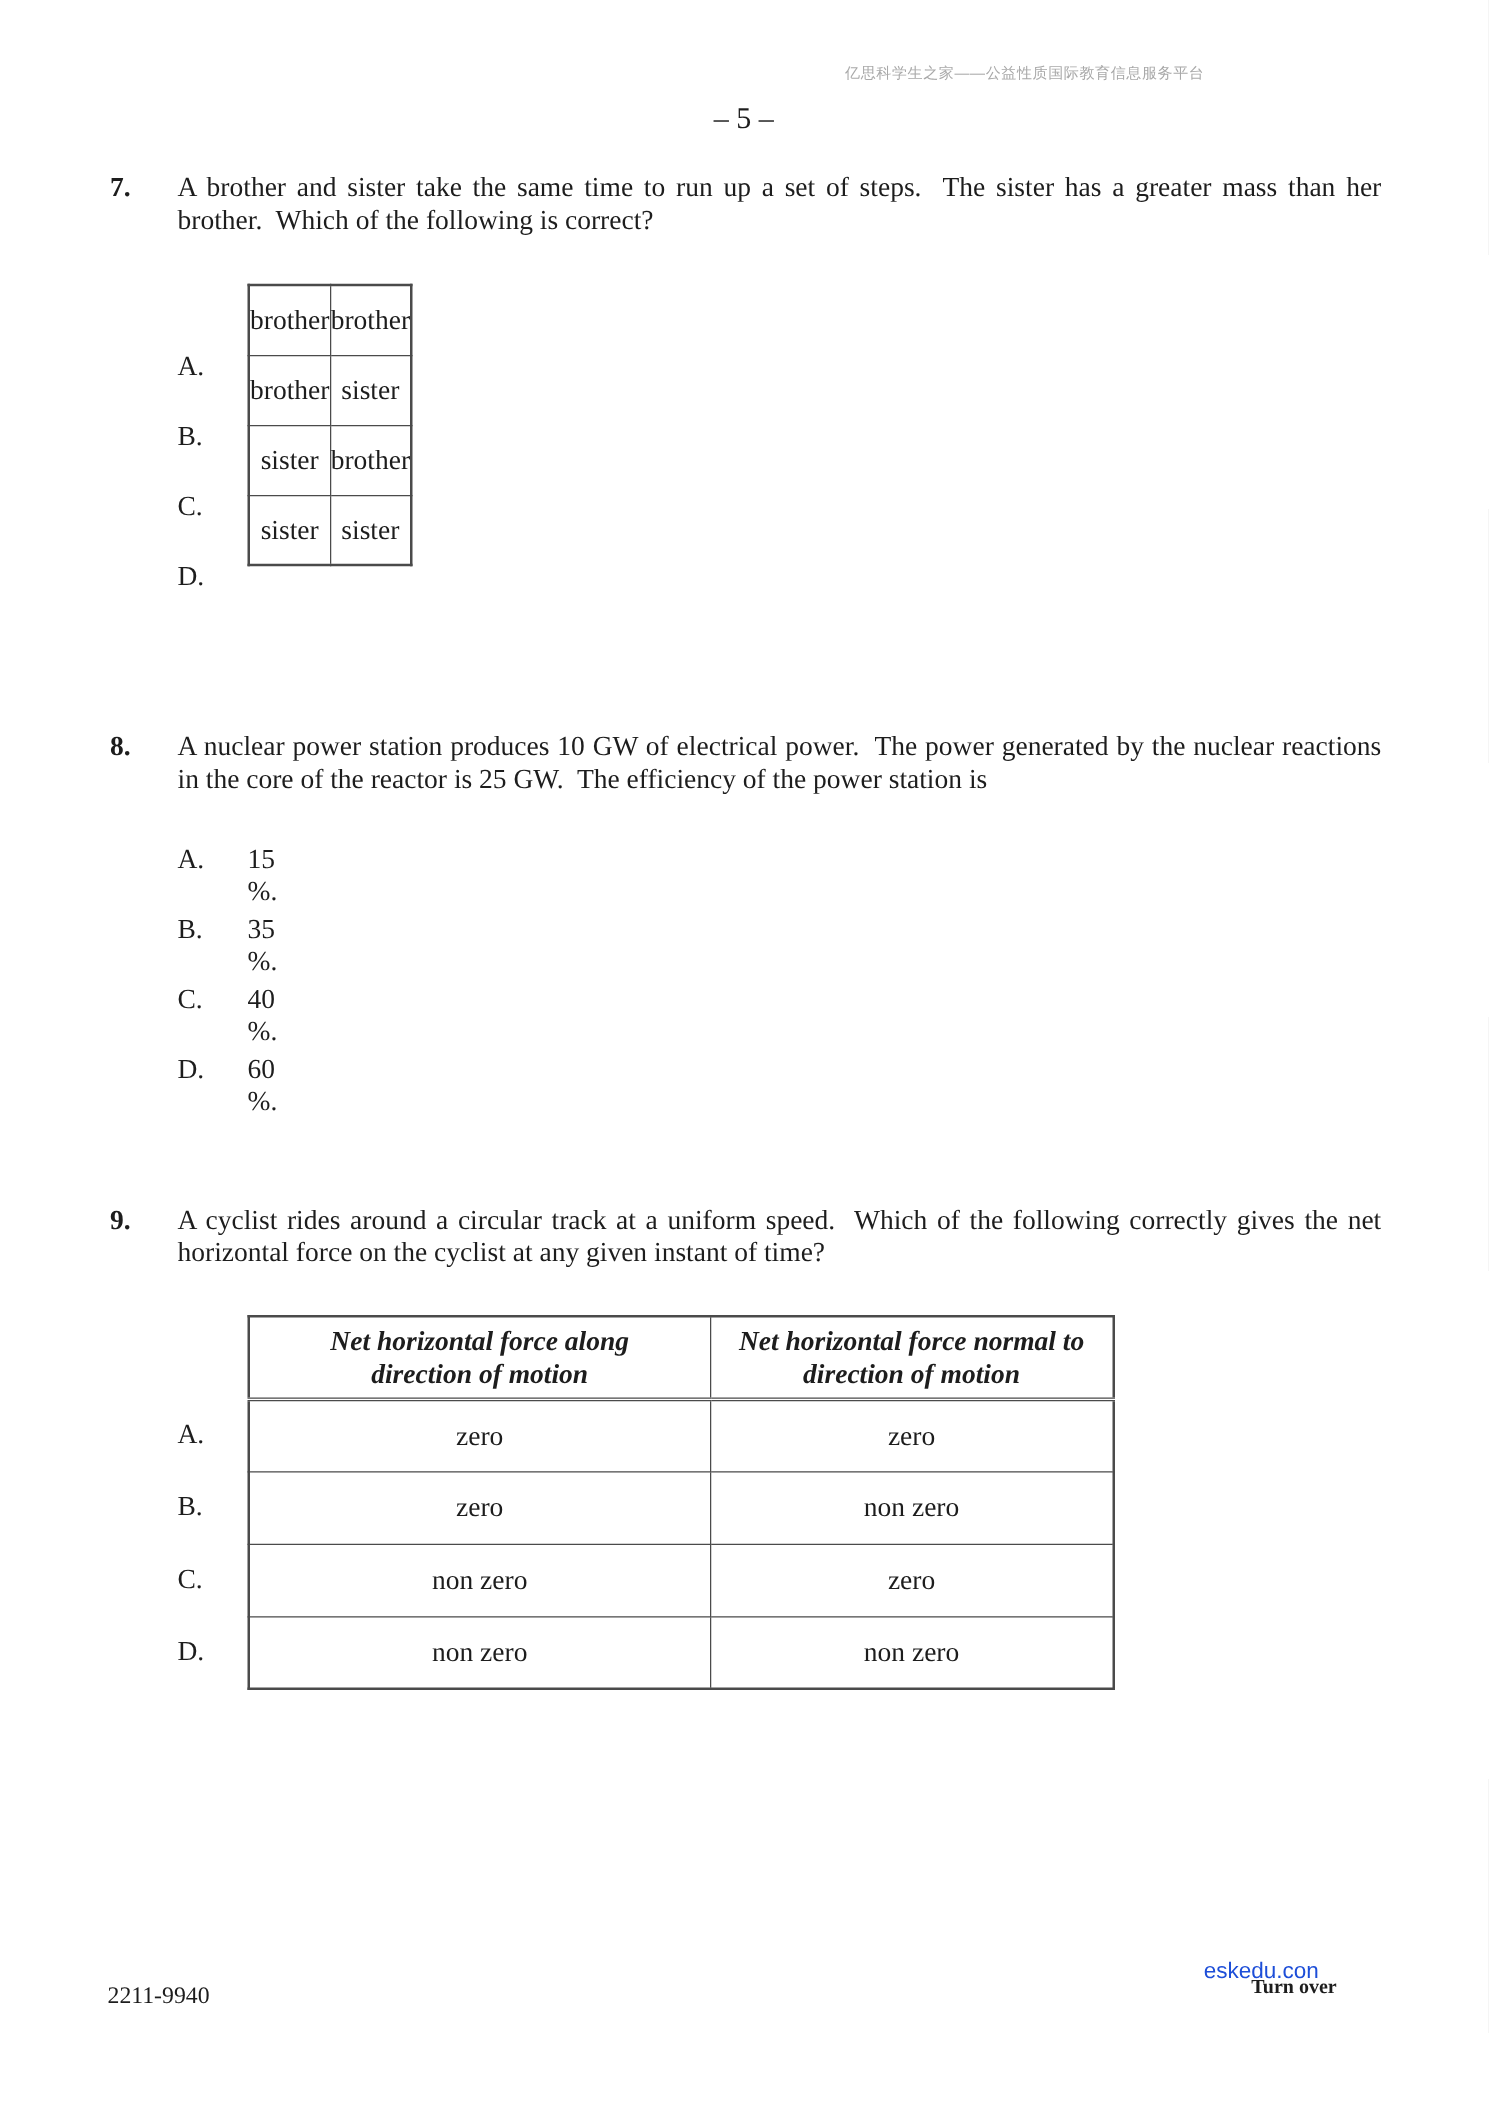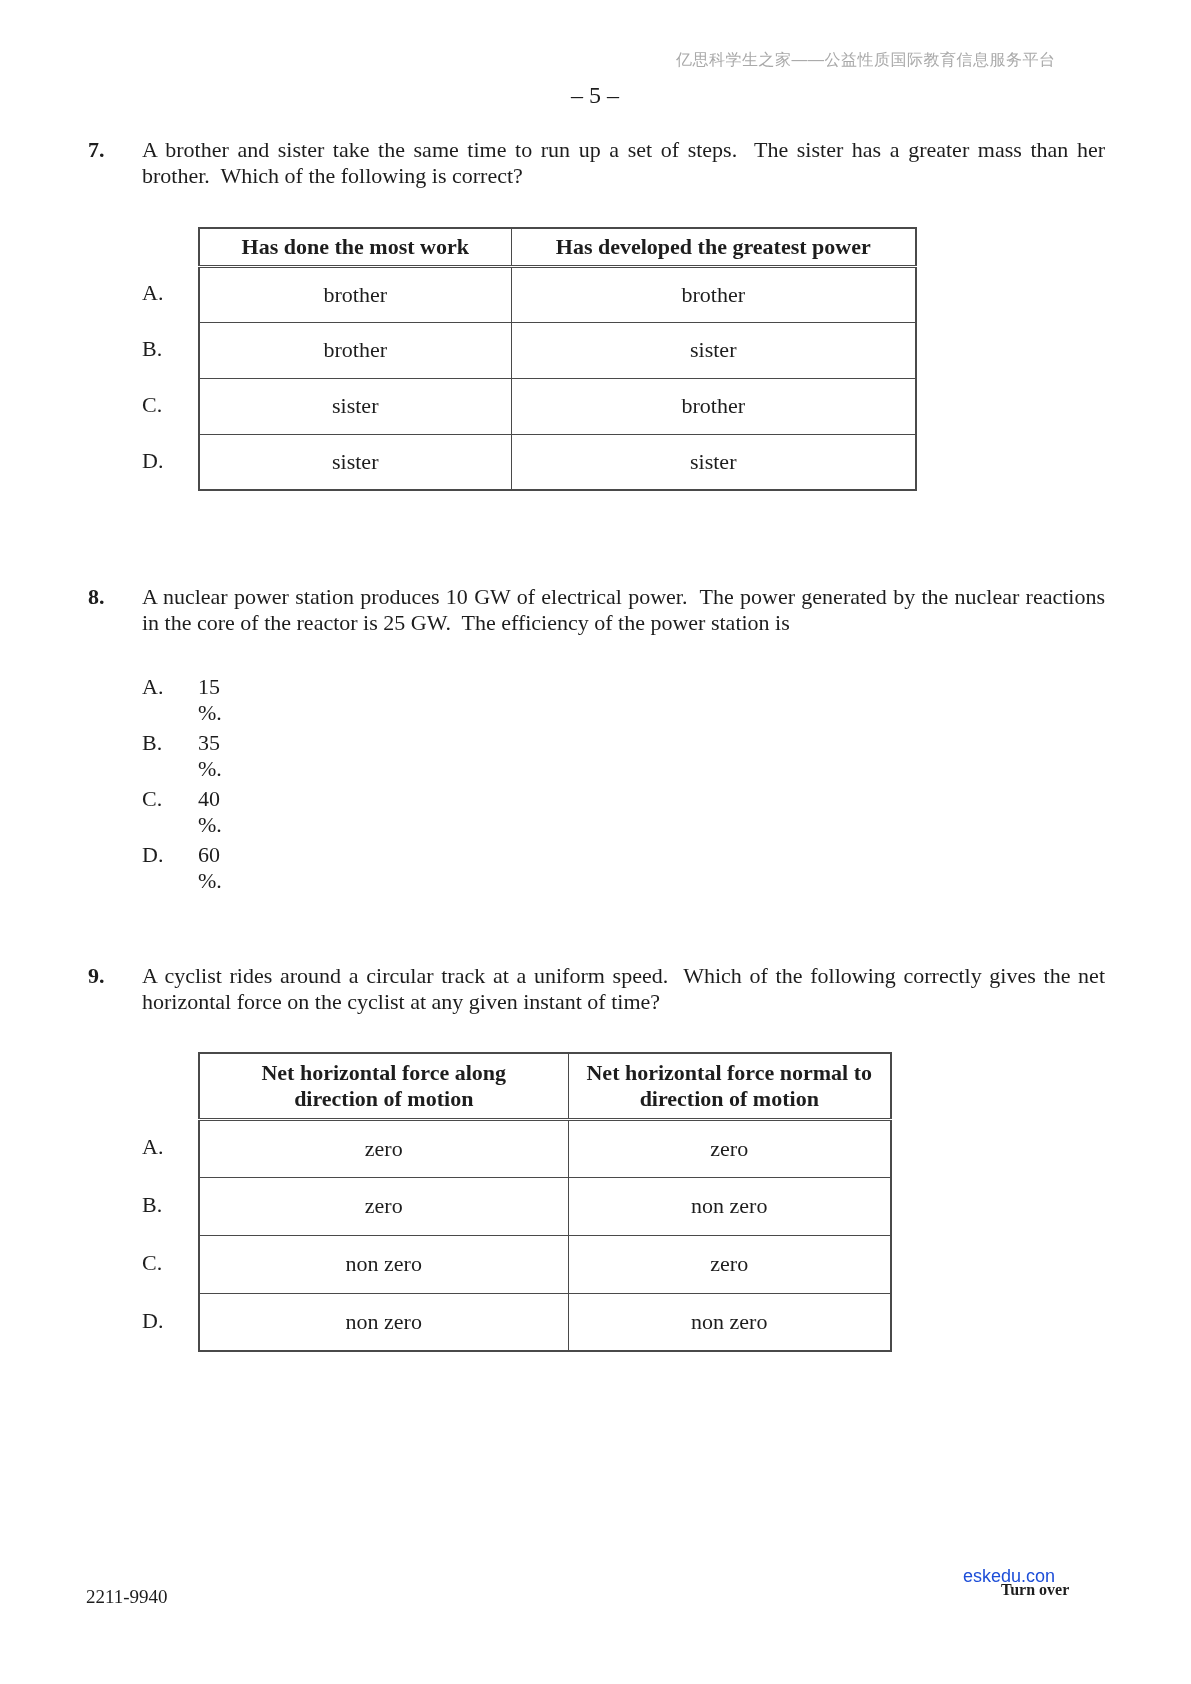--- a/index.html
+++ b/index.html
@@ -14,21 +14,21 @@
     overflow: hidden;
     margin: 0 auto;
   }
 
   
   .cn-watermark {
     position: absolute;
     left: 676px; top: 50px;
     width: 380px;
     font-family: "Liberation Sans", "DejaVu Sans", sans-serif;
-    font-size: 16px;
+    font-size: 12px;
     letter-spacing: 0.5px;
     color: #a9a9a9;
     white-space: nowrap;
   }
   .page-number {
     position: absolute;
     left: 595px; top: 82px;
     transform: translateX(-50%);
     font-size: 24px;
     white-space: nowrap;
@@ -88,21 +88,21 @@
   table.answer-table th {
     font-weight: bold;
     border-bottom: 3px double #4a4a4a;
     white-space: pre-line;
     line-height: 26px;
   }
   #q7-table th { height: 38px; }
   #q7-table td { height: 56px; }
   #q7-table .col1 { width: 312px; }
   #q7-table .col2 { width: 405px; }
-  #q9-table th { height: 66px; }
+  #q9-table th { height: 66px; font-style: italic; }
   #q9-table td { height: 58px; }
   #q9-table .col1 { width: 369px; }
   #q9-table .col2 { width: 323px; }
 
   
   .options { position: absolute; left: 142px; top: 674px; width: 400px; }
   .option-row { position: absolute; left: 0; height: 26px; line-height: 26px; font-size: 22px; }
   .option-letter { position: absolute; left: 0; }
   .option-value { position: absolute; left: 56px; }
 
@@ -141,24 +141,20 @@
     <div class="q-text">A brother and sister take the same time to run up a set of steps.  The sister has a greater mass than her brother.  Which of the following is correct?</div>
   </div>
 
   <div class="table-block" id="q7-table-block">
     <span class="row-letter" style="top: 38px;  height: 56px; line-height: 56px;">A.</span>
     <span class="row-letter" style="top: 94px;  height: 56px; line-height: 56px;">B.</span>
     <span class="row-letter" style="top: 150px; height: 56px; line-height: 56px;">C.</span>
     <span class="row-letter" style="top: 206px; height: 56px; line-height: 56px;">D.</span>
     <table class="answer-table" id="q7-table">
       <tbody>
-          <tr>
-        <th class="col1">Has done the most work</th>
-        <th class="col2">Has developed the greatest power</th>
-      </tr>
       <tr>
         <td>brother</td>
         <td>brother</td>
       </tr>
       <tr>
         <td>brother</td>
         <td>sister</td>
       </tr>
       <tr>
         <td>sister</td>

